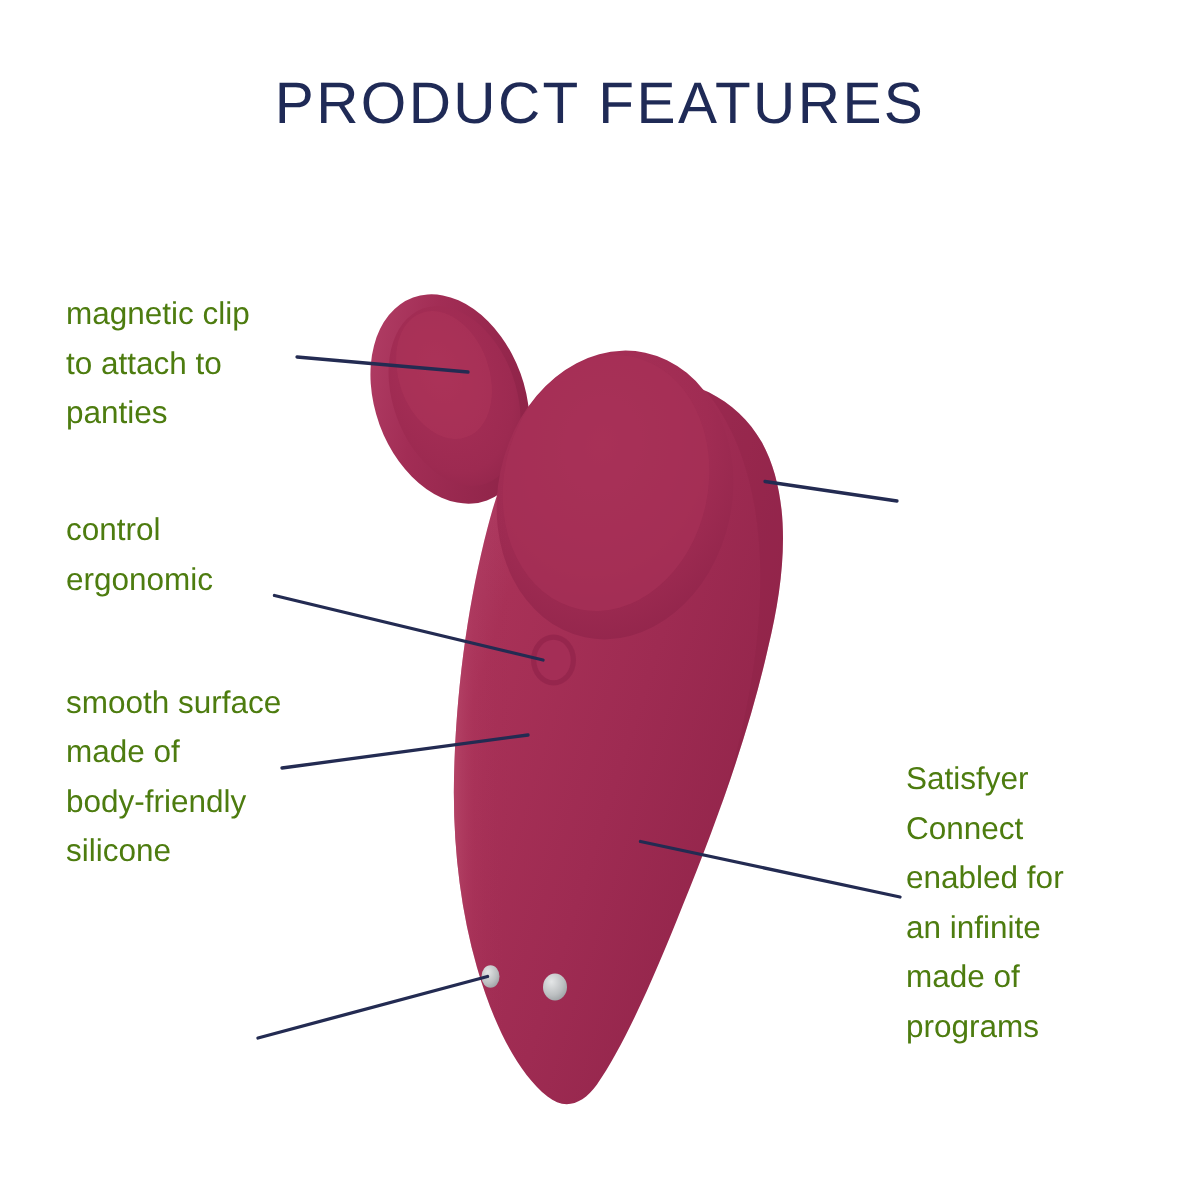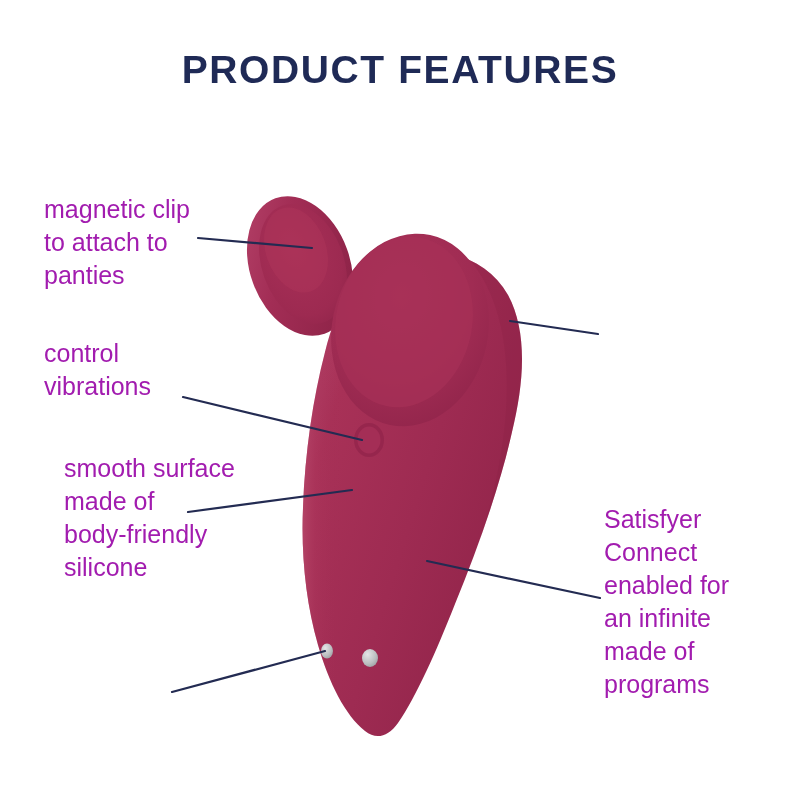--- a/index.html
+++ b/index.html
@@ -17,42 +17,42 @@
   }
 
   
   #title {
     position: absolute;
     top: 48px;
     left: 0;
     width: 800px;
     text-align: center;
     font-size: 39px;
-    font-weight: 700;
+    font-weight: 400;
     letter-spacing: 1.6px;
     color: #1f2a56;
     font-family: "Liberation Sans", sans-serif;
   }
 
   
   .callout {
     position: absolute;
-    color: #a21caf;
-    font-size: 25px;
+    color: #4d7c0f;
+    font-size: 21px;
     line-height: 33px;
     font-weight: 400;
     font-family: "Liberation Sans", sans-serif;
     white-space: pre-line;
   }
   .callout.left  { text-align: left; }
   .callout.right { text-align: left; }
 
   #callout-magnetic-clip   { left: 44px;  top: 193px; width: 215px; }
   #callout-control         { left: 44px;  top: 337px; width: 215px; }
-  #callout-smooth-surface  { left: 44px;  top: 452px; width: 240px; margin-left: 20px; }
+  #callout-smooth-surface  { left: 44px;  top: 452px; width: 240px; }
   #callout-magnetic-charge { left: 44px;  top: 637px; width: 220px; }
   #callout-ergonomic       { left: 604px; top: 263px; width: 195px; }
   #callout-connect         { left: 604px; top: 503px; width: 195px; }
 
   
   #artwork {
     position: absolute;
     left: 0;
     top: 0;
     width: 800px;
@@ -172,21 +172,21 @@
       <line x1="510" y1="321" x2="598" y2="334"></line>
       <line x1="427" y1="561" x2="600" y2="598"></line>
     </g>
   </svg>
 
   <div class="callout left" id="callout-magnetic-clip">magnetic clip
 to attach to
 panties</div>
 
   <div class="callout left" id="callout-control">control
-vibrations</div>
+ergonomic</div>
 
   <div class="callout left" id="callout-smooth-surface">smooth surface
 made of
 body-friendly
 silicone</div>
 
 
 
   <div class="callout right" id="callout-connect">Satisfyer
 Connect

